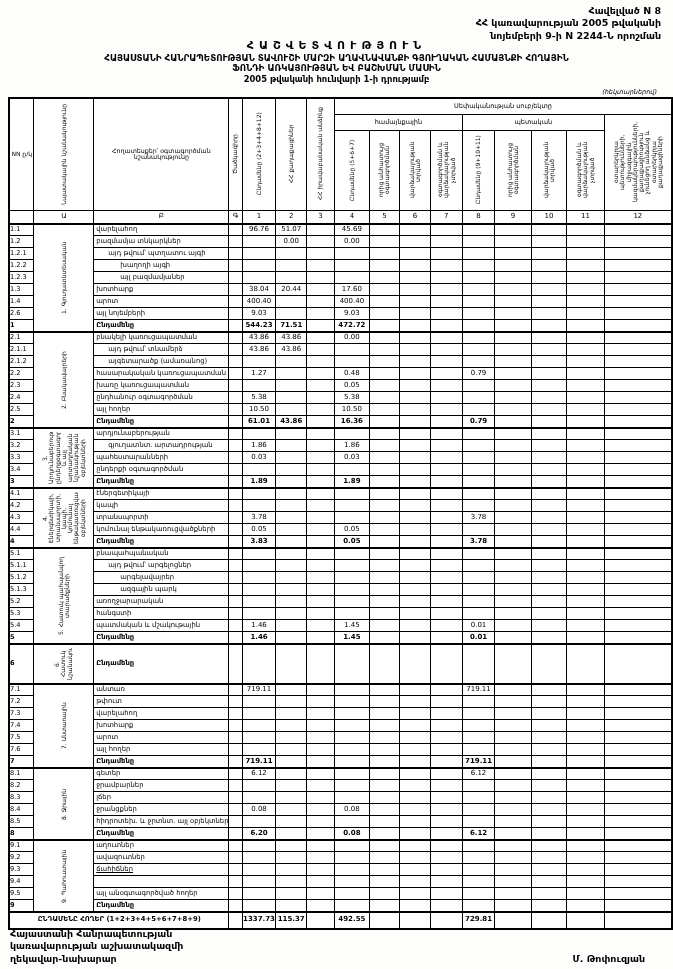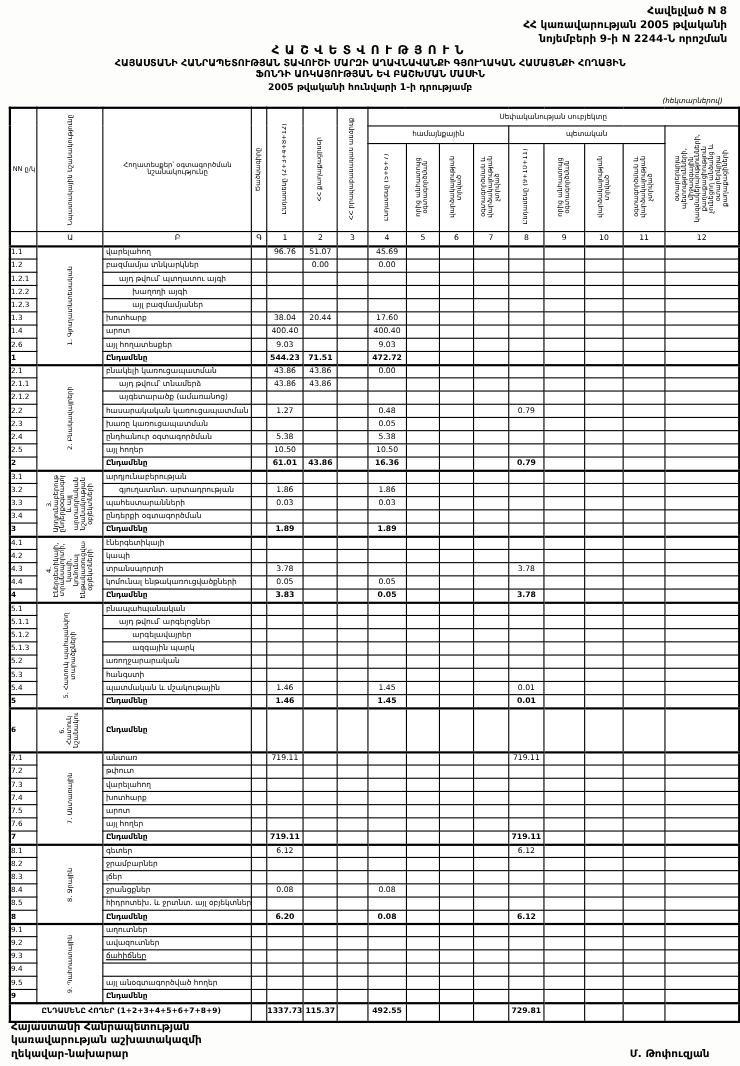--- a/index.html
+++ b/index.html
@@ -268,21 +268,21 @@
         <td class="val"></td>
         <td class="val"></td>
         <td class="val"></td>
         <td class="val"></td>
         <td class="val"></td>
         <td class="val"></td>
         <td class="val"></td>
       </tr>
       <tr>
         <td class="num">2.6</td>
-        <td class="lbl" style="padding-left: 2px;">այլ հողատեսքեր</td>
+        <td class="lbl" style="padding-left: 2px;">այլ նոյեմբերի</td>
         <td></td>
         <td class="val">9.03</td>
         <td class="val"></td>
         <td class="val"></td>
         <td class="val">9.03</td>
         <td class="val"></td>
         <td class="val"></td>
         <td class="val"></td>
         <td class="val"></td>
         <td class="val"></td>

